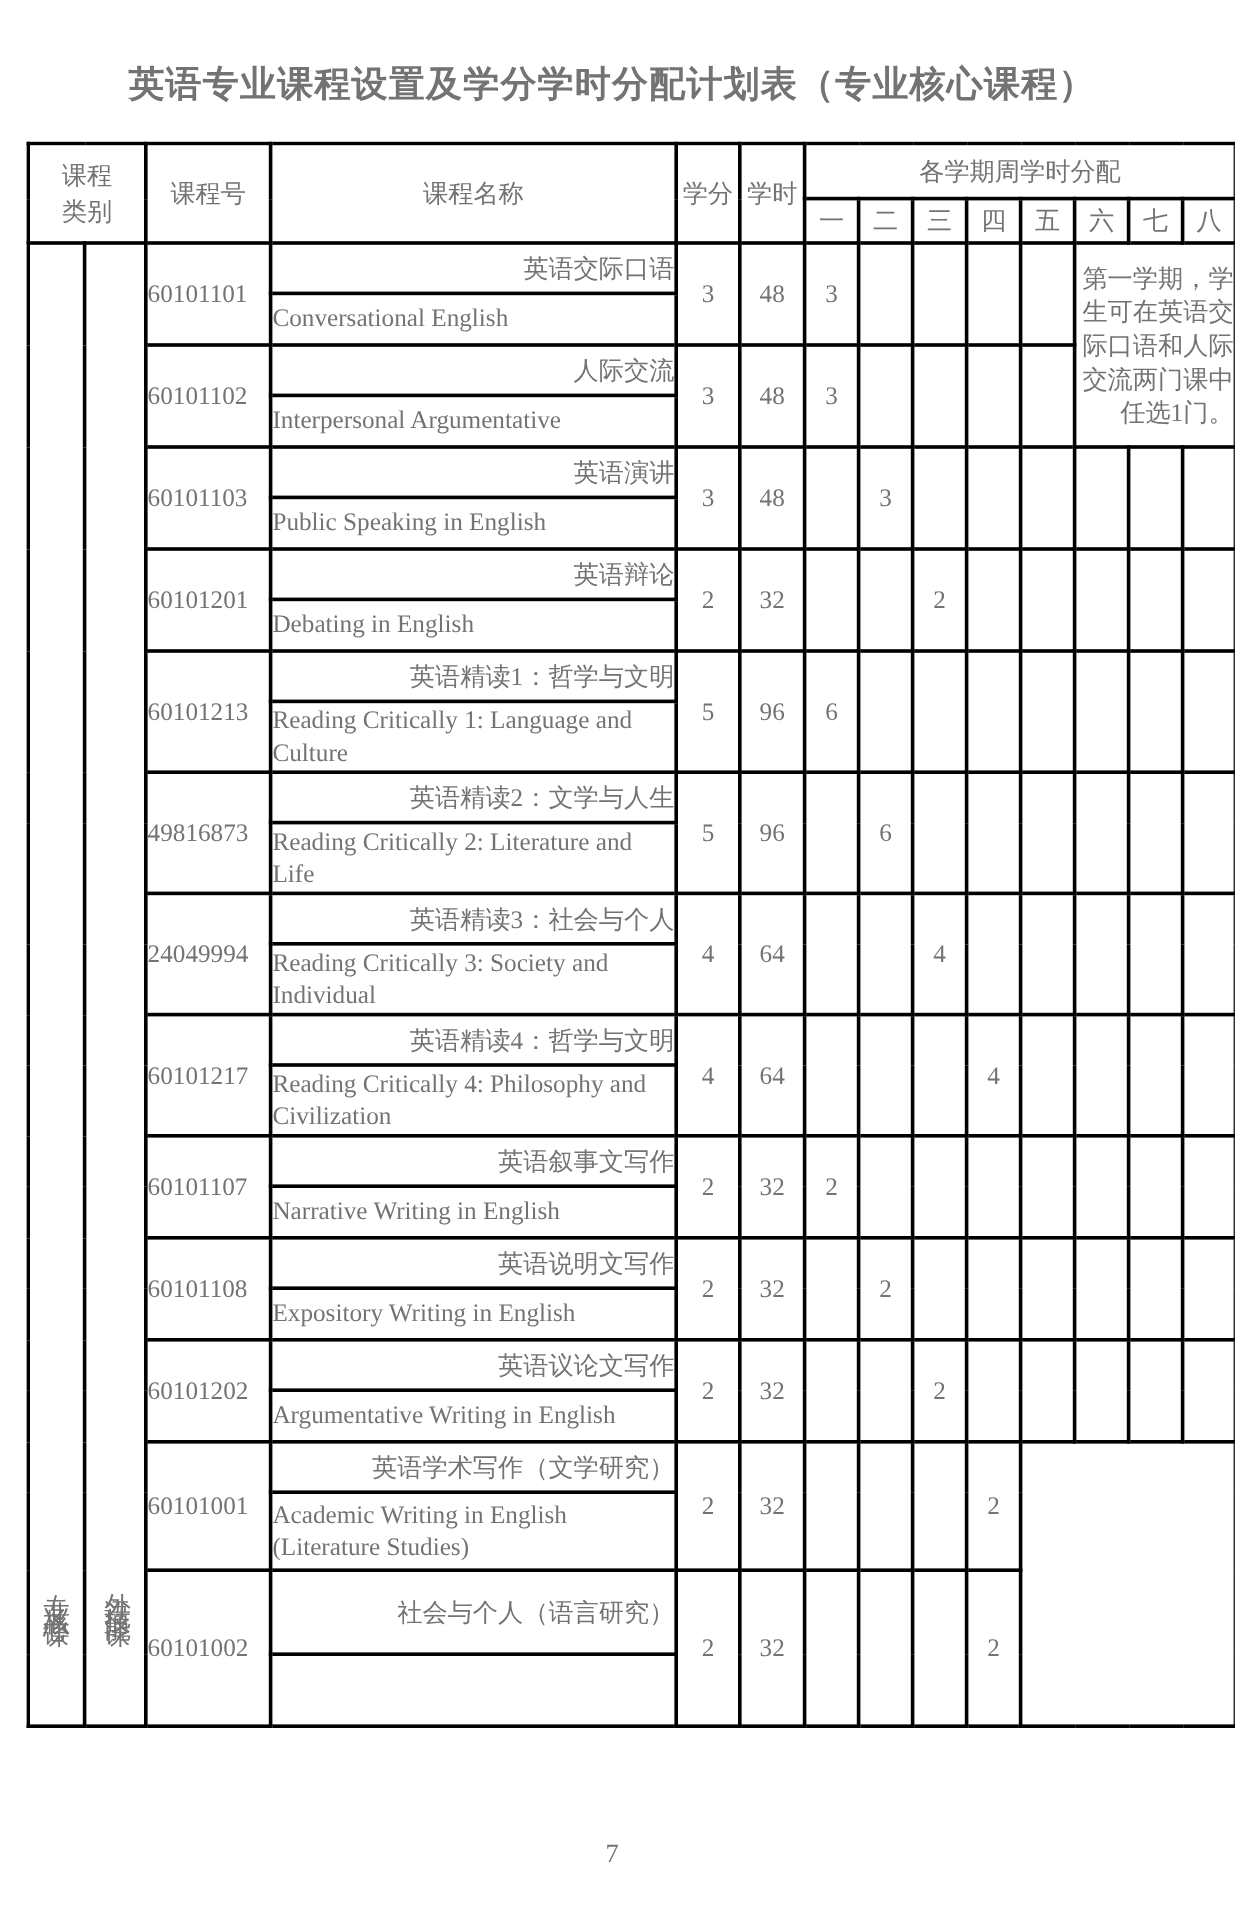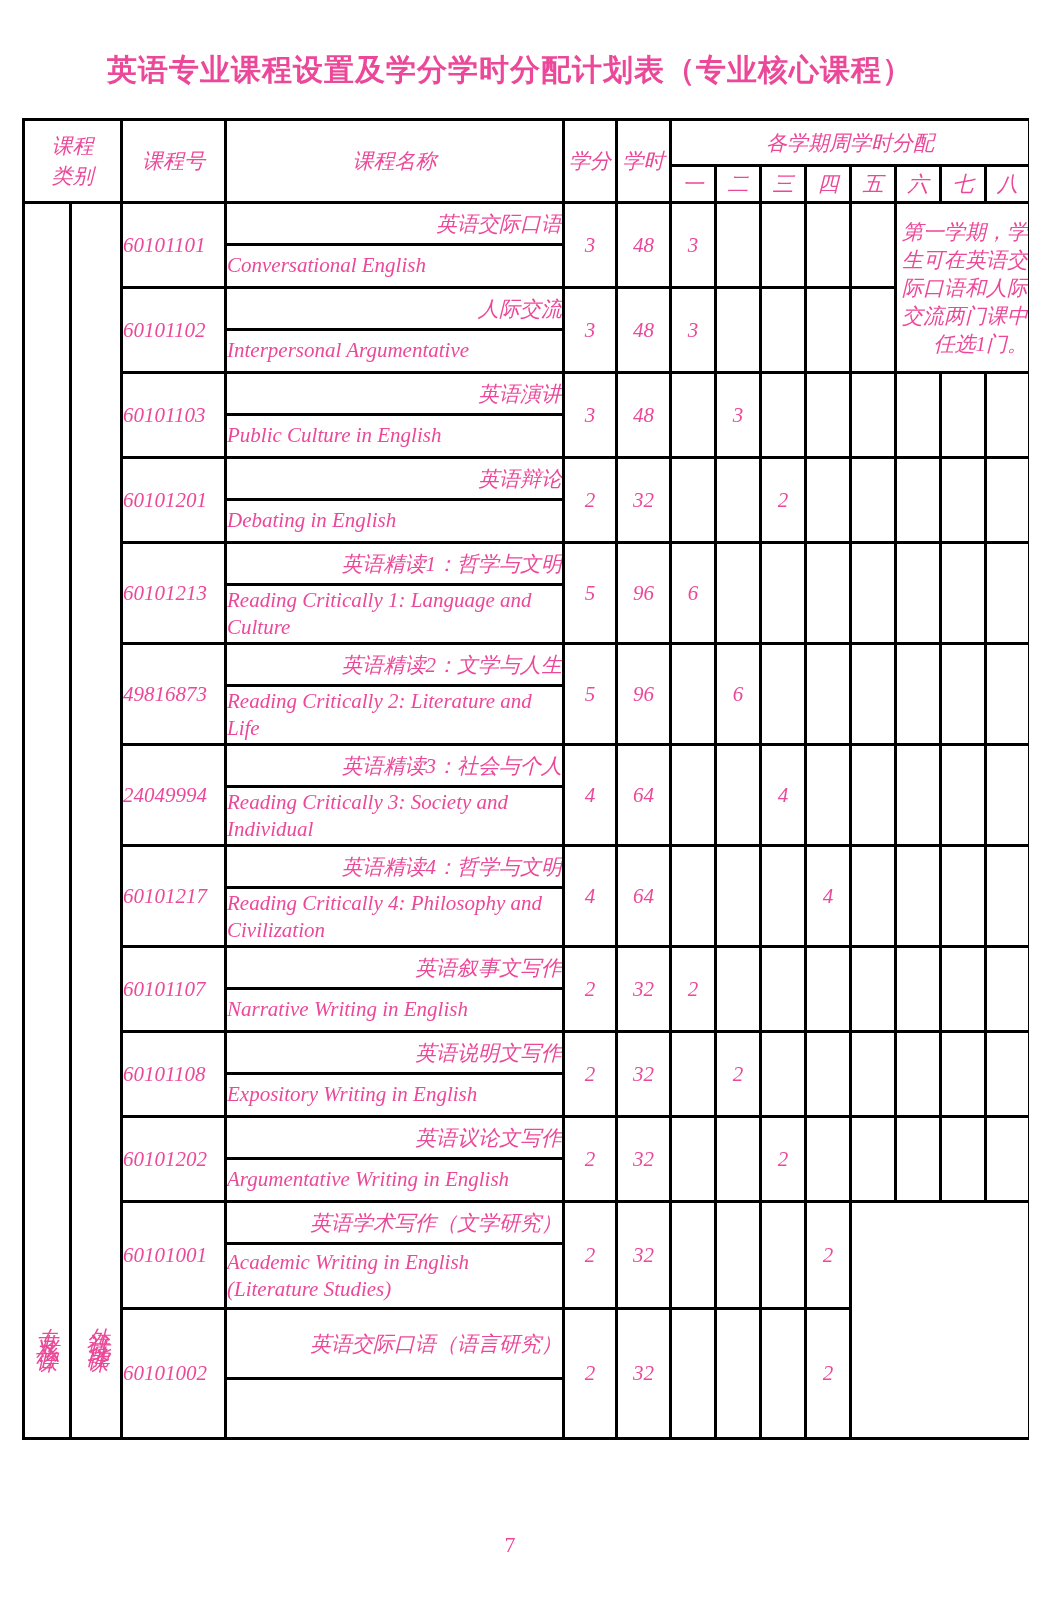--- a/index.html
+++ b/index.html
@@ -3,21 +3,21 @@
 <meta charset="utf-8">
 <style>
   * { box-sizing: border-box; }
   html, body { margin: 0; padding: 0; background: #ffffff; }
   #page {
     position: relative;
     width: 1050px;
     height: 1600px;
     background: #ffffff;
     font-family: "Liberation Serif", "DejaVu Serif", serif;
-    color: #ec4899;
+    color: #737373;
     overflow: hidden;
   }
   #doc-title {
     position: absolute;
     top: 50px;
     left: 0;
     width: 1020px;
     text-align: center;
     font-family: "Liberation Sans", "DejaVu Sans", sans-serif;
     font-weight: bold;
@@ -25,21 +25,20 @@
     letter-spacing: 1px;
     white-space: nowrap;
   }
   #table-wrap {
     position: absolute;
     left: 22px;
     top: 118px;
     width: 1007px;
     height: 1357px;
     overflow: hidden;
-    font-style: italic;
   }
   table.plan {
     border-collapse: collapse;
     table-layout: fixed;
     width: 1003px;
   }
   table.plan th, table.plan td {
     border: 3px solid #000;
     padding: 0;
     font-weight: normal;
@@ -179,21 +178,21 @@
         <td class="num" rowspan="2"></td>
         <td class="num" rowspan="2">3</td>
         <td class="num" rowspan="2"></td>
         <td class="num" rowspan="2"></td>
         <td class="num" rowspan="2"></td>
         <td class="num" rowspan="2"></td>
         <td class="num" rowspan="2"></td>
         <td class="num" rowspan="2"></td>
       </tr>
       <tr class="en-r">
-        <td class="en">Public Culture in English</td>
+        <td class="en">Public Speaking in English</td>
       </tr>
 
       <tr class="zh-r">
         <td class="no" rowspan="2">60101201</td>
         <td class="zh">英语辩论</td>
         <td class="num" rowspan="2">2</td>
         <td class="num" rowspan="2">32</td>
         <td class="num" rowspan="2"></td>
         <td class="num" rowspan="2"></td>
         <td class="num" rowspan="2">2</td>
@@ -343,21 +342,21 @@
         <td class="num" rowspan="2"></td>
         <td class="num" rowspan="2">2</td>
         <td class="merged" colspan="4" rowspan="4"></td>
       </tr>
       <tr class="en-r" style="height:65px">
         <td class="en">Academic Writing in English (Literature  Studies)</td>
       </tr>
 
       <tr class="zh-r" style="height:70px">
         <td class="no" rowspan="2">60101002</td>
-        <td class="zh">英语交际口语（语言研究）</td>
+        <td class="zh">社会与个人（语言研究）</td>
         <td class="num" rowspan="2">2</td>
         <td class="num" rowspan="2">32</td>
         <td class="num" rowspan="2"></td>
         <td class="num" rowspan="2"></td>
         <td class="num" rowspan="2"></td>
         <td class="num" rowspan="2">2</td>
       </tr>
       <tr class="en-r" style="height:60px">
         <td class="en"></td>
       </tr>

